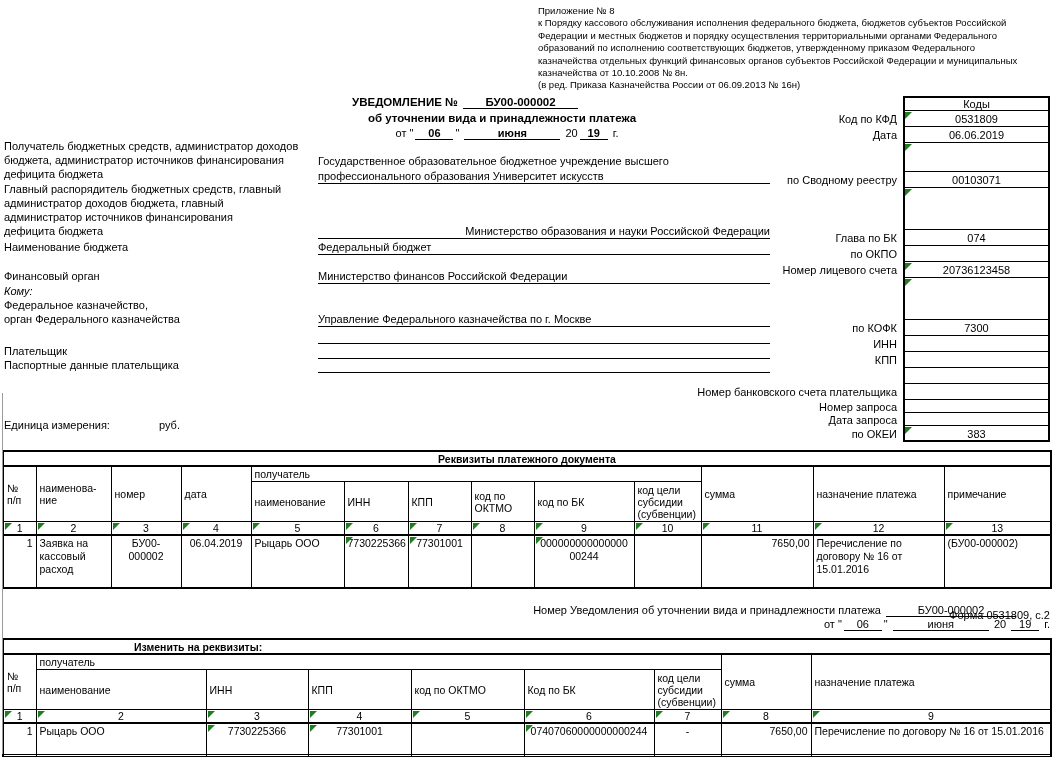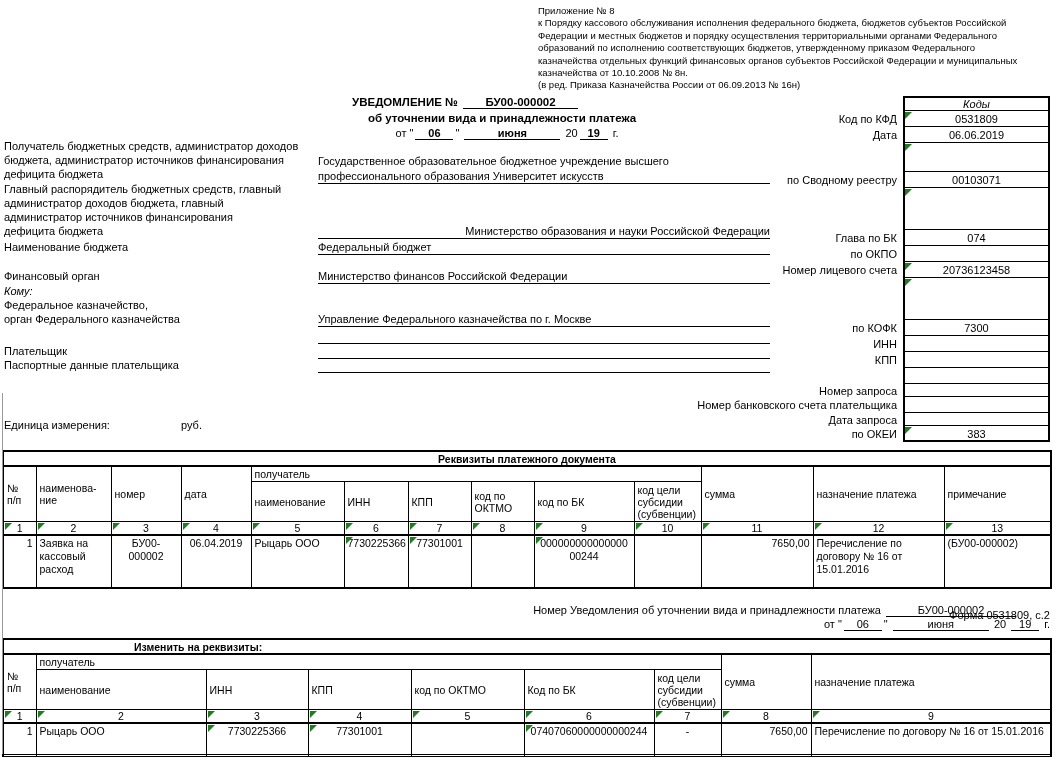--- a/index.html
+++ b/index.html
@@ -18,21 +18,21 @@
   .doc-line3 { position:absolute; left:352px; top:127px; width:310px; text-align:center; font-size:11px; }
   .uline { display:inline-block; border-bottom:1px solid var(--ink); text-align:center; margin:0 2px; font-weight:bold; }
   .w115 { width:115px; } .w130 { width:130px; } .w38 { width:38px; } .w96 { width:96px; } .w28 { width:28px; }
 
   
   .codes { position:absolute; left:420px; top:96px; width:630px; }
   .crow { display:flex; align-items:center; }
   .crow .clabel { flex:1; text-align:right; padding-right:6px; font-size:11px; }
   .crow .cell { width:147px; align-self:stretch; border:1px solid var(--ink); border-top:none;
                 display:flex; align-items:center; justify-content:center; position:relative; font-size:11px; }
-  .crow:first-child .cell { border-top:1px solid var(--ink);font-style:italic; }
+  .crow:first-child .cell { border-top:1px solid var(--ink); }
   .codes-outline { position:absolute; left:903px; top:96px; width:147px; height:346px;
                    border:2px solid var(--ink); pointer-events:none; }
   .h13{height:13px} .h15{height:15px} .h16{height:16px} .h29{height:29px} .h42{height:42px}
 
   
   .gt { position:relative; }
   .gt::before { content:""; position:absolute; left:1px; top:1px; width:0; height:0;
                 border-top:7px solid var(--green); border-right:7px solid transparent; }
 
   
@@ -146,26 +146,26 @@
         <div class="cell"></div>
       </div>
     <div class="crow h16">
         <div class="clabel">КПП</div>
         <div class="cell"></div>
       </div>
     <div class="crow h16">
         <div class="clabel"></div>
         <div class="cell"></div>
       </div>
+    <div class="crow h16">
+        <div class="clabel">Номер банковского счета плательщика</div>
+        <div class="cell"></div>
+      </div>
     <div class="crow h13">
         <div class="clabel">Номер запроса</div>
-        <div class="cell"></div>
-      </div>
-    <div class="crow h16">
-        <div class="clabel">Номер банковского счета плательщика</div>
         <div class="cell"></div>
       </div>
     <div class="crow h13">
         <div class="clabel">Дата запроса</div>
         <div class="cell"></div>
       </div>
     <div class="crow h16">
         <div class="clabel">по ОКЕИ</div>
         <div class="cell gt">383</div>
       </div>
@@ -217,21 +217,21 @@
       <div class="l u"></div>
     </div>
 
   <div class="abs" style="left:4px; top:359px;">Паспортные данные плательщика</div>
   <div class="val" style="top:358px;">
       <div class="l u"></div>
     </div>
 
   <div class="abs" style="left:4px; top:419px;">
     <span>Единица измерения:</span>
-    <span style="margin-left:68px;">руб.</span>
+    <span style="margin-left:46px;">руб.</span>
   </div>
 
   <table class="t1">
     <colgroup>
       <col style="width:33px">
         <col style="width:75px">
         <col style="width:70px">
         <col style="width:70px">
       <col style="width:93px">
         <col style="width:64px">

